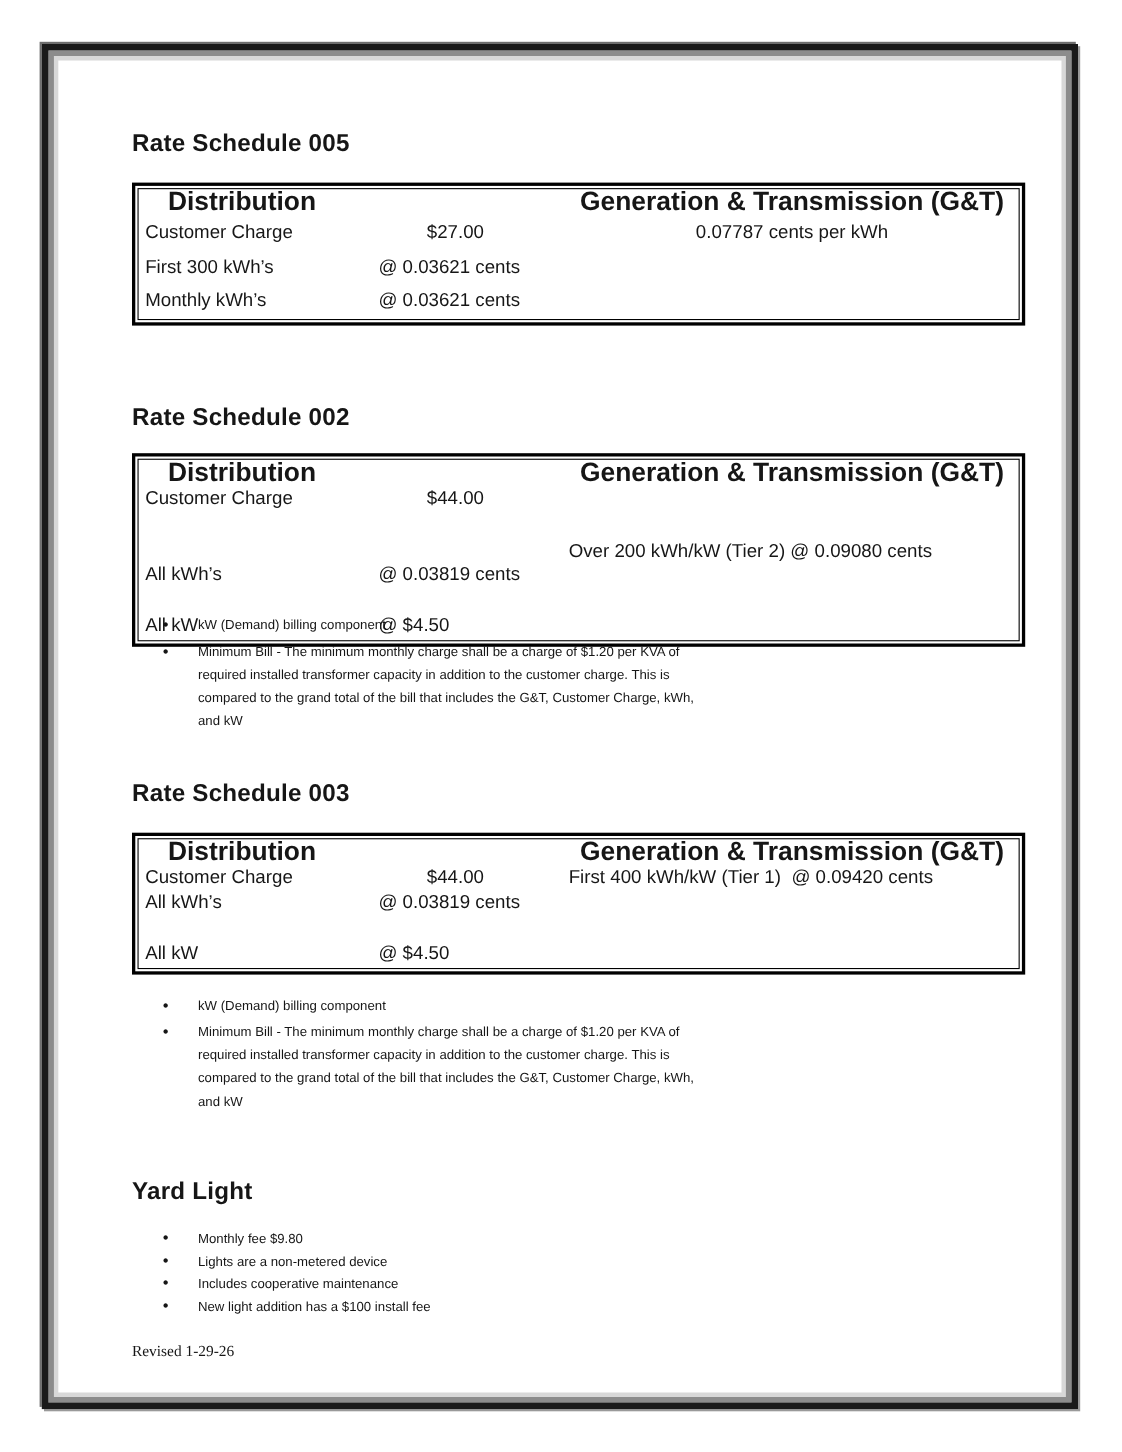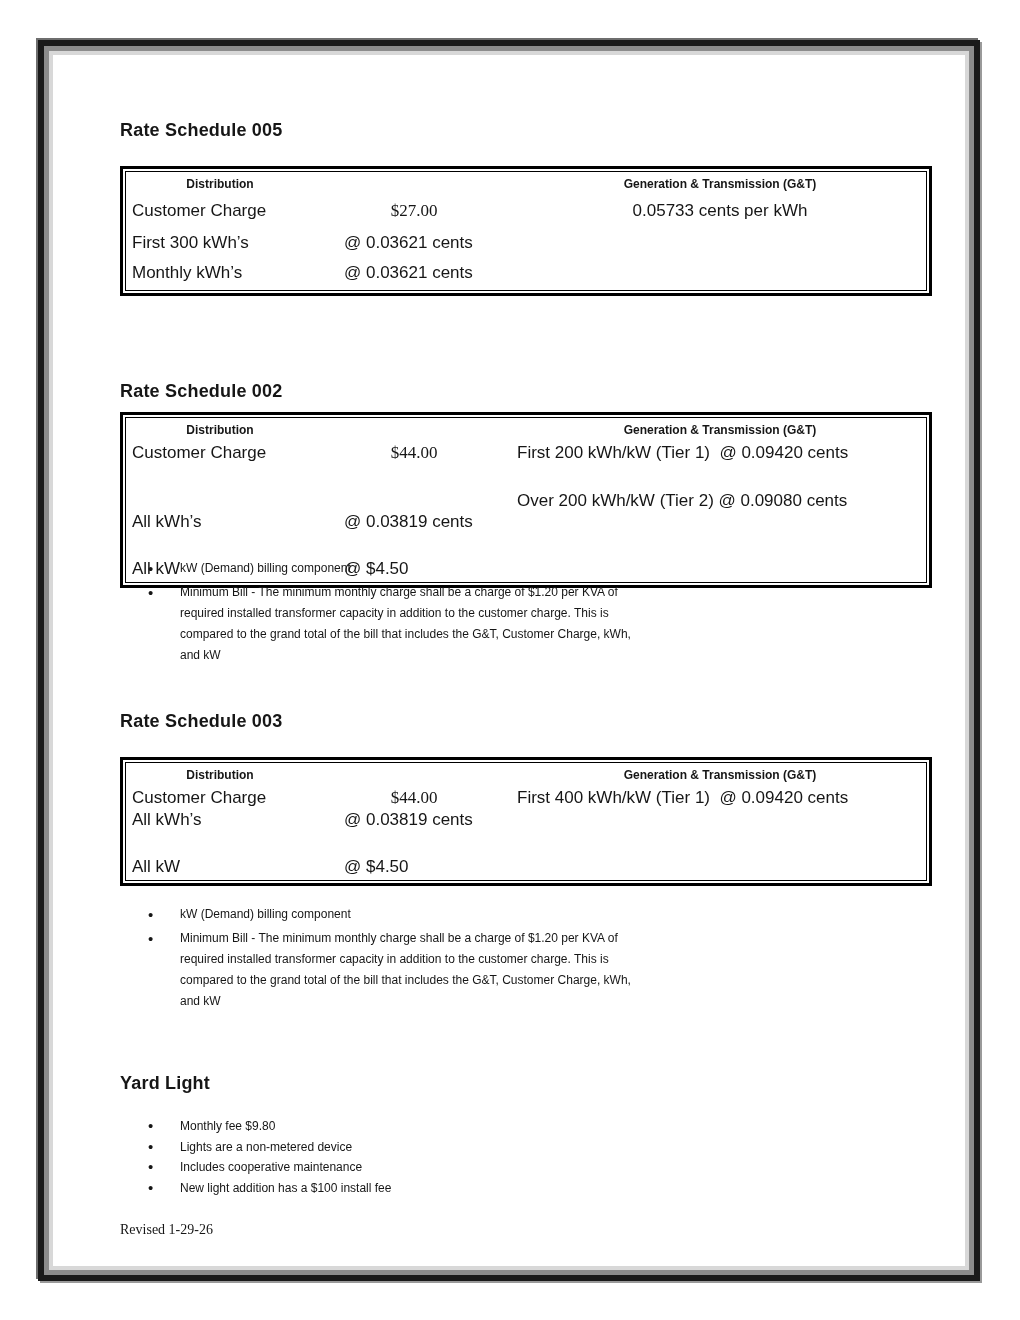--- a/index.html
+++ b/index.html
@@ -15,36 +15,36 @@
     box-sizing:border-box; background:#ffffff;
     border:6px solid #1a1a1a;
     box-shadow:
       inset 0 0 0 5px #8c8c8c,
       inset 0 0 0 9px #d8d8d8,
       -2px -2px 0 0 #6e6e6e,
       2px 2px 0 0 #9a9a9a;
   }
   .sec-title {
     position:absolute; left:120px;
-    font-size:18px; font-weight:bold; line-height:22px;
+    font-size:22px; font-weight:bold; line-height:22px;
     letter-spacing:0.2px; white-space:nowrap;
   }
   .rate-table {
     position:absolute; left:120px; width:812px;
     box-sizing:border-box; border:3px solid #000; padding:2px;
     background:#fff;
   }
   .tbl-inner { border:1px solid #000; padding:1px 0 3px 0; }
   .row { display:flex; align-items:center; font-size:17px; }
   .c1 { width:188px; padding-left:6px; box-sizing:border-box; white-space:nowrap; }
   .c2 { width:200px; box-sizing:border-box; white-space:nowrap; }
   .c3 { flex:1; box-sizing:border-box; white-space:nowrap; }
-  .thead .c1, .thead .c3 { font-weight:bold; font-size:12px; text-align:center; }
+  .thead .c1, .thead .c3 { font-weight:bold; font-size:24px; text-align:center; }
   .thead .c1 { padding-left:0; }
-  .c2.center { text-align:center;font-family:Liberation Serif, serif; }
+  .c2.center { text-align:center; }
   .c2.at { padding-left:30px; text-align:left; }
   .c3.ctr { text-align:center; }
   .c3.lft { text-align:left; padding-left:3px; white-space:pre-wrap; }
   .h21 { height:21px;margin-top:26px; } .h22 { height:22px; } .h23 { height:23px; }
   .h28 { height:28px; } .h32 { height:32px; }
   .mt4 { margin-top:0; }
   .bullets { position:absolute; left:148px; width:760px; }
   .bi { display:flex; }
   .bi.gap { margin-top:3px; }
   .dot { width:32px; font-size:15px; line-height:21px; }
@@ -67,48 +67,47 @@
   <div class="rate-table" style="top:166px">
     <div class="tbl-inner">
       <div class="row thead h22">
         <div class="c1">Distribution</div>
         <div class="c2"></div>
         <div class="c3">Generation &amp; Transmission (G&amp;T)</div>
       </div>
       <div class="row h32">
         <div class="c1">Customer Charge</div>
         <div class="c2 center">$27.00</div>
-        <div class="c3 ctr">0.05733 cents per kWh</div>
+        <div class="c3 ctr">0.07787 cents per kWh</div>
       </div>
       <div class="row h32">
         <div class="c1">First 300 kWh’s</div>
         <div class="c2 at">@ 0.03621 cents</div>
         <div class="c3"></div>
       </div>
       <div class="row h28">
         <div class="c1">Monthly kWh’s</div>
         <div class="c2 at">@ 0.03621 cents</div>
         <div class="c3"></div>
       </div>
     </div>
   </div>
 
-  <div class="sec-title" style="top:380px">Rate Schedule 002</div>
+  <div class="sec-title" style="top:368px">Rate Schedule 002</div>
 
   <div class="rate-table" style="top:412px">
     <div class="tbl-inner">
       <div class="row thead h22">
         <div class="c1">Distribution</div>
         <div class="c2"></div>
         <div class="c3">Generation &amp; Transmission (G&amp;T)</div>
       </div>
       <div class="row h23">
         <div class="c1">Customer Charge</div>
         <div class="c2 center">$44.00</div>
-        <div class="c3 lft">First 200 kWh/kW (Tier 1)  @ 0.09420 cents</div>
       </div>
       <div class="row h21">
         <div class="c1"></div>
         <div class="c2"></div>
         <div class="c3 lft">Over 200 kWh/kW (Tier 2) @ 0.09080 cents</div>
       </div>
       <div class="row h21 mt4">
         <div class="c1">All kWh’s</div>
         <div class="c2 at">@ 0.03819 cents</div>
         <div class="c3"></div>

